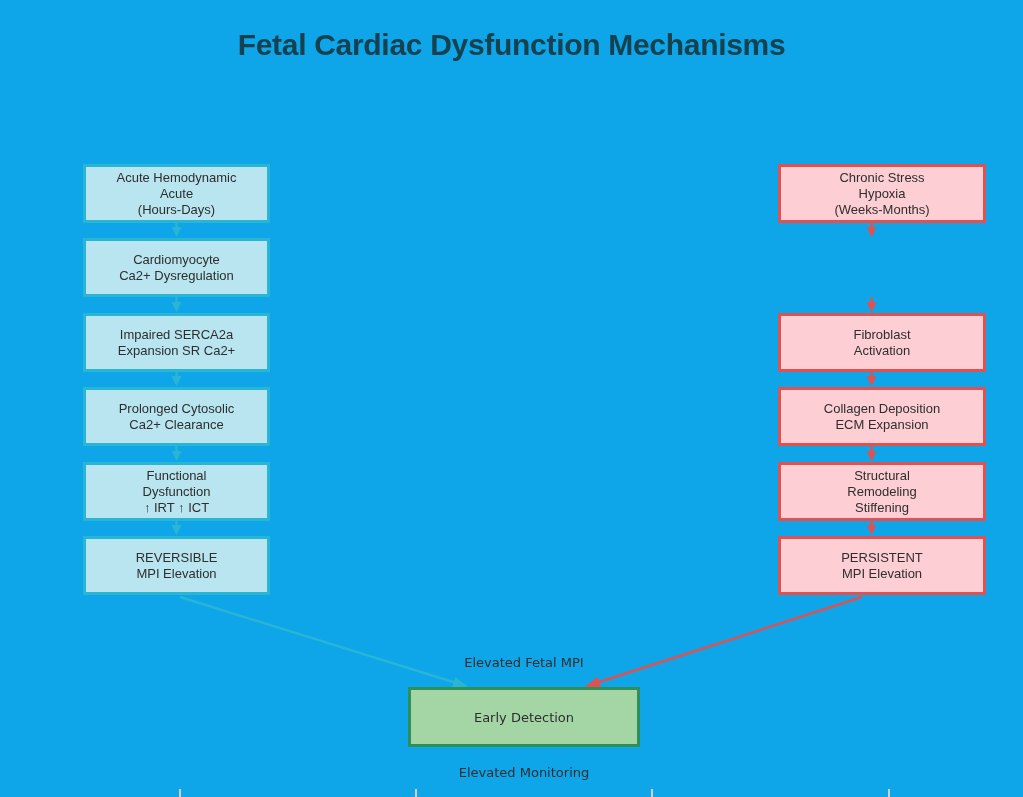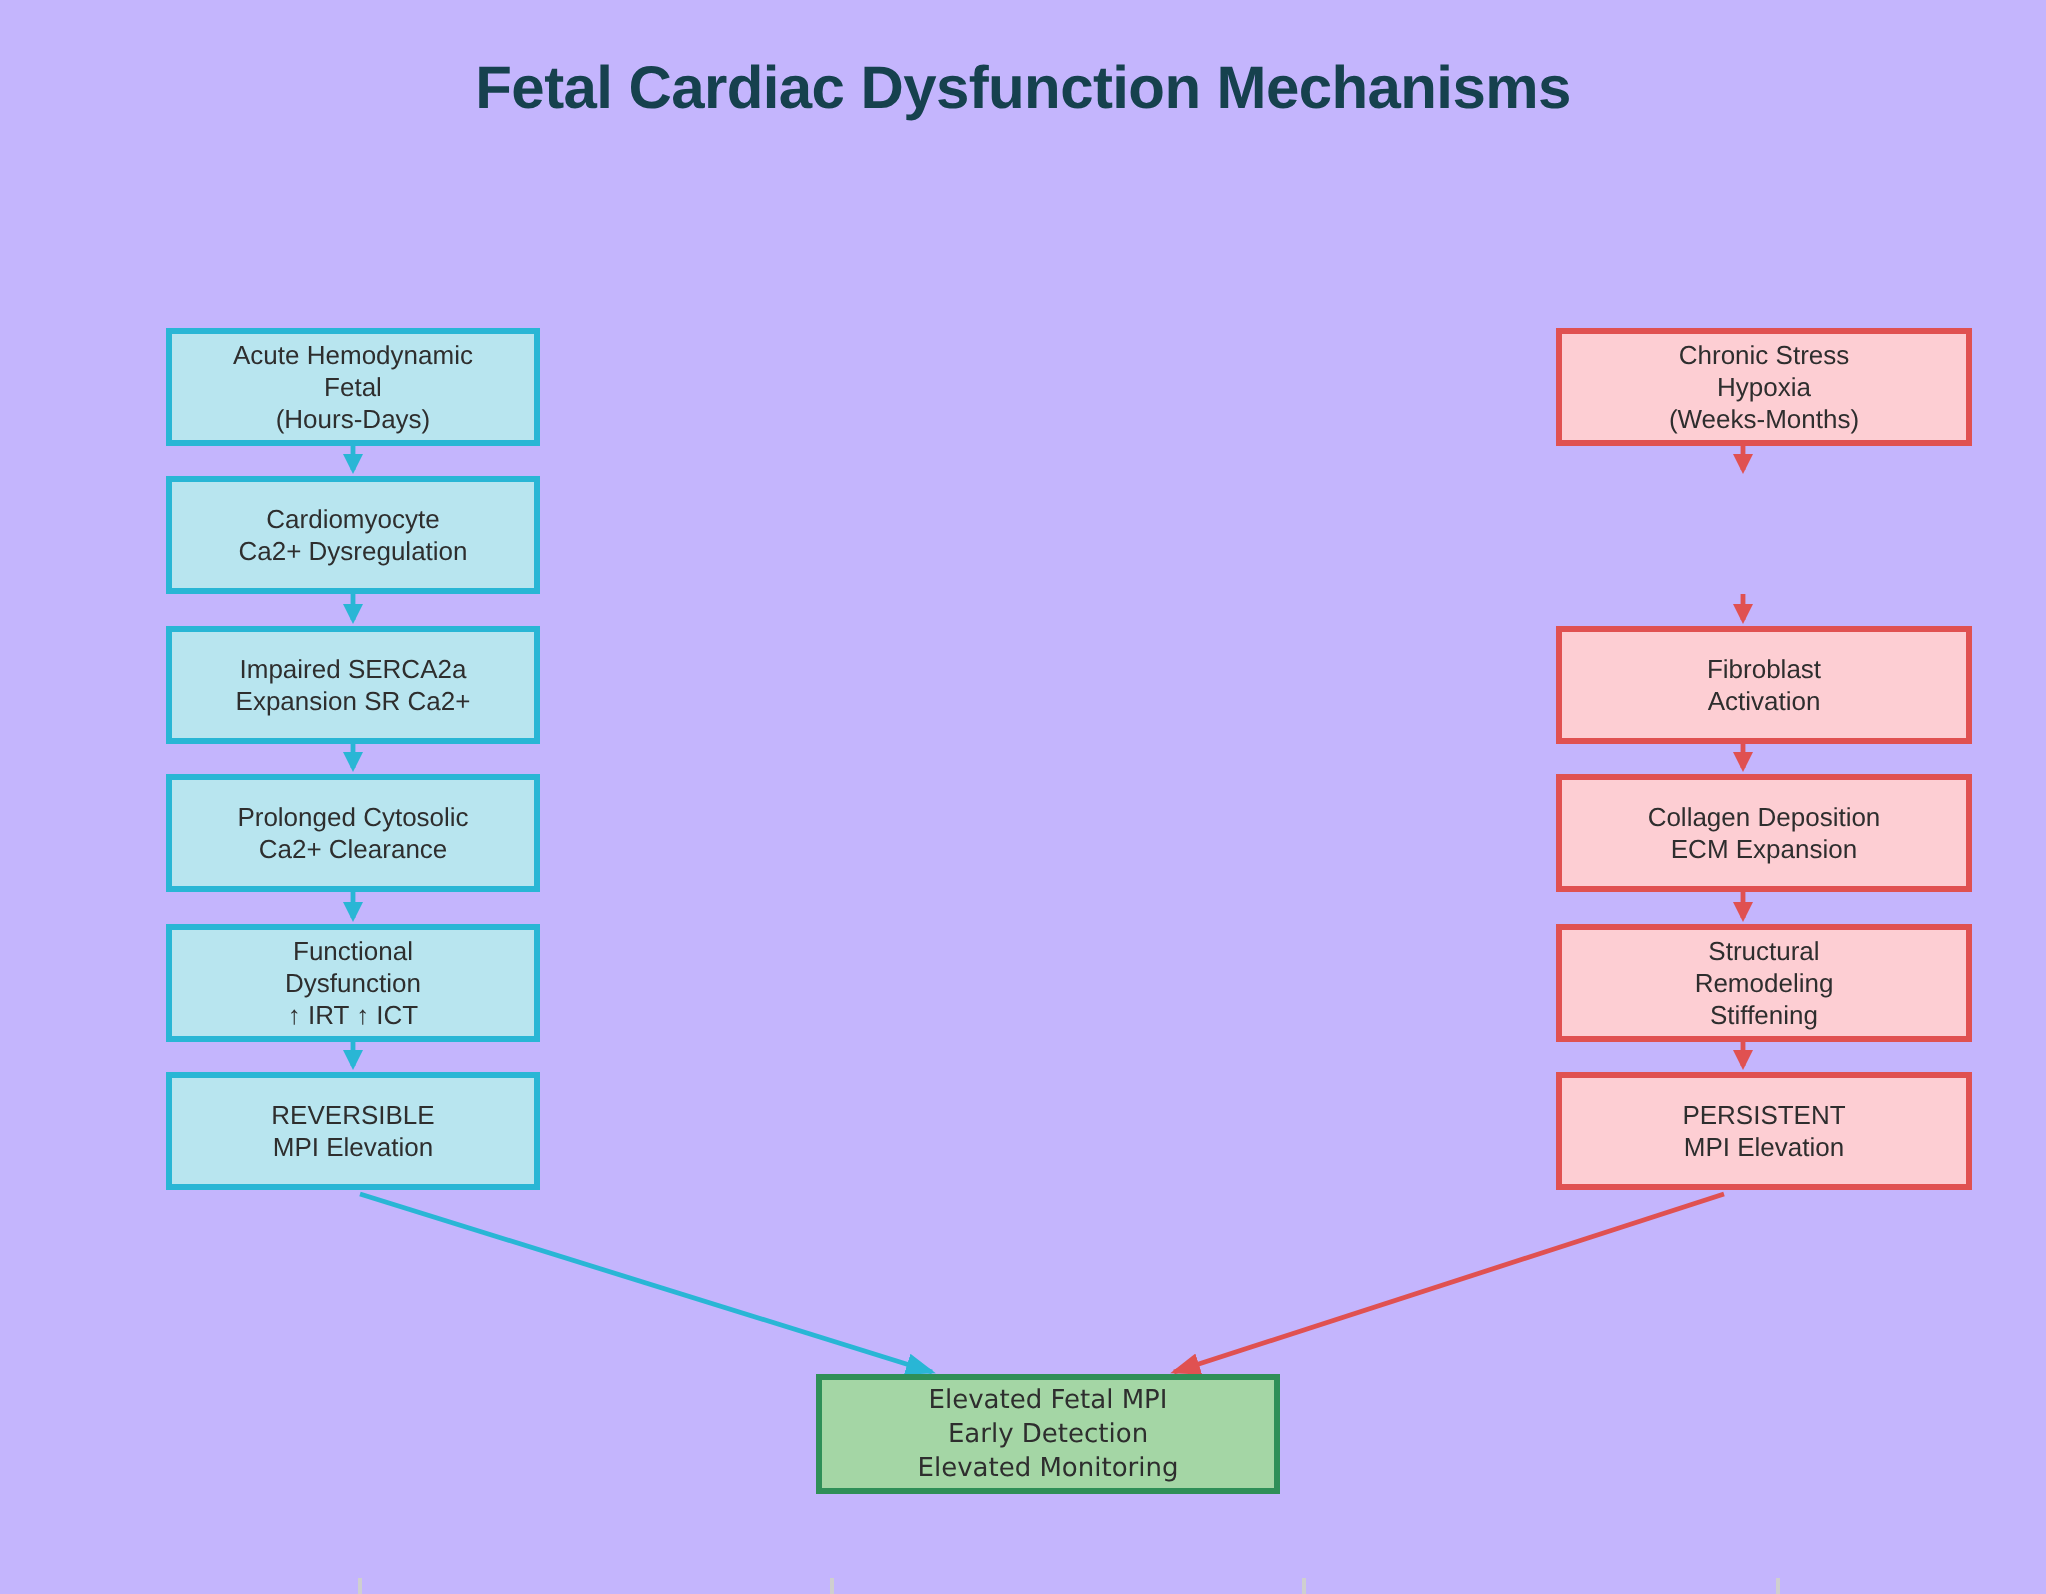--- a/index.html
+++ b/index.html
@@ -1,20 +1,20 @@
 <!DOCTYPE html>
 <html style="--title-text: #16414e; --box-text: #2e2e2e; --acute-border: #29b6d5; --acute-fill: #b8e5ef; --chronic-border: #e05151; --chronic-fill: #fdced3; --outcome-border: #2f8f58; --outcome-fill: #a4d6a5; --tick: #cfcfcf;"><head>
 <meta charset="utf-8">
 <style>
   html,body{margin:0;padding:0;background:#ffffff;}
   #canvas{
     position:relative;
     width:1023px;
     height:797px;
-    background:#c4b5fd;
+    background:#0ea5e9;
     overflow:hidden;
     font-family:"Liberation Sans",sans-serif;
   }
   .title{
     position:absolute;
     top:28px;
     left:0;
     width:1023px;
     text-align:center;
     font-size:30px;
@@ -44,20 +44,21 @@
     background:var(--chronic-fill,#fdced3);
     border:3px solid var(--chronic-border,#e05151);
   }
   .outcome{
     left:408px; top:687px; width:232px; height:60px;
     background:var(--outcome-fill,#a4d6a5);
     border:3.5px solid var(--outcome-border,#2f8f58);
     font-family:"DejaVu Sans","Liberation Sans",sans-serif;
     font-size:13px;
     line-height:17px;
+    gap:38px;
   }
   .r1{top:164px}.r2{top:238px}.r3{top:313px}.r4{top:387px}.r5{top:462px}.r6{top:536px}
   #arrow-layer{
     position:absolute;
     left:0;top:0;width:1023px;height:797px;
     pointer-events:none;
   }
   .shaft-cyan{stroke:var(--acute-border,#29b6d5);stroke-width:2.4;fill:none;}
   .shaft-red{stroke:var(--chronic-border,#e05151);stroke-width:2.4;fill:none;}
   .head-cyan{fill:var(--acute-border,#29b6d5);}
@@ -104,21 +105,21 @@
     <line class="shaft-red" x1="871.5" y1="372" x2="871.5" y2="384" marker-end="url(#hd-red-s)"></line>
     <line class="shaft-red" x1="871.5" y1="446" x2="871.5" y2="459" marker-end="url(#hd-red-s)"></line>
     <line class="shaft-red" x1="871.5" y1="521" x2="871.5" y2="533" marker-end="url(#hd-red-s)"></line>
 
     <line class="shaft-cyan" x1="180" y1="597" x2="466" y2="686" marker-end="url(#hd-cyan-b)"></line>
     <line class="shaft-red" x1="862" y1="597" x2="587" y2="686" marker-end="url(#hd-red-b)"></line>
   </svg>
 
   <div class="box acute r1">
     <span>Acute Hemodynamic</span>
-    <span>Fetal</span>
+    <span>Acute</span>
     <span>(Hours-Days)</span>
   </div>
   <div class="box acute r2">
     <span>Cardiomyocyte</span>
     <span>Ca2+ Dysregulation</span>
   </div>
   <div class="box acute r3">
     <span>Impaired SERCA2a</span>
     <span>Expansion SR Ca2+</span>
   </div>

